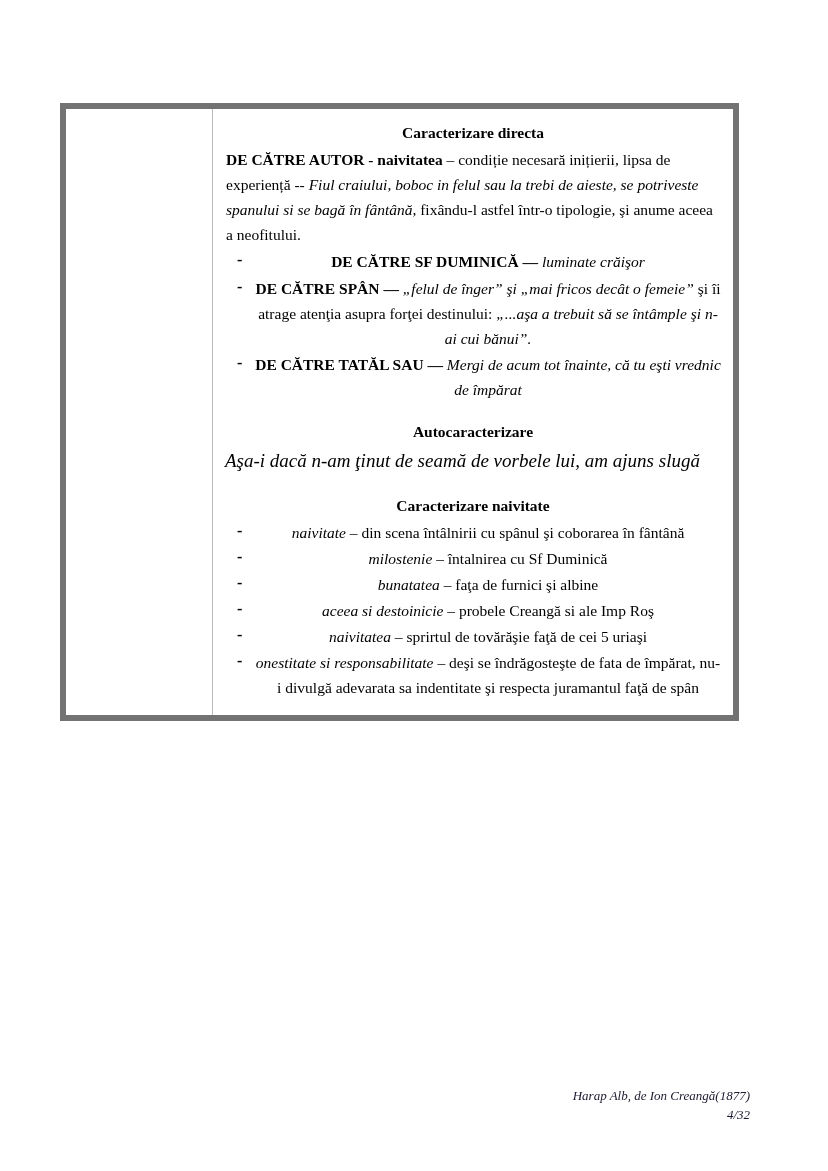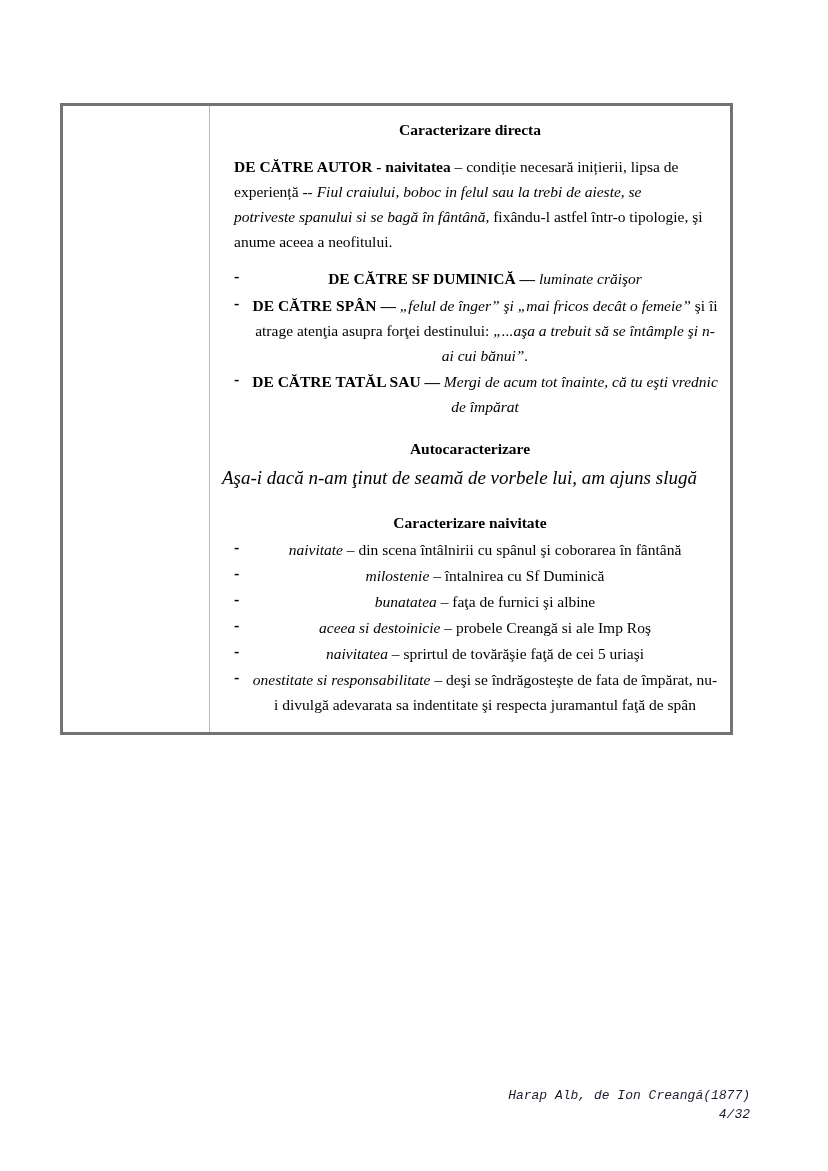--- a/index.html
+++ b/index.html
@@ -19,21 +19,21 @@
     position: absolute;
     left: 0; top: 0;
     width: 828px;
     height: 1171px;
   }
   .doc-table {
     position: absolute;
     left: 60px;
     top: 103px;
     width: 668px;
-    border: 3px solid #737373;
+    border: 6px solid #737373;
     border-collapse: collapse;
     table-layout: fixed;
   }
   .doc-table td {
     border: 1px solid #b9b9c0;
     vertical-align: top;
     padding: 0;
   }
   .col-left { width: 146px; }
   .col-right { width: 520px; }
@@ -43,21 +43,21 @@
   .center-head {
     text-align: center;
     font-weight: bold;
     font-size: 15.5px;
     line-height: 1.55;
     margin: 0 0 2px 0;
   }
   .para {
     font-size: 15.5px;
     line-height: 1.62;
-    margin: 12px;
+    margin: 1px;
     text-align: left;
   }
   .b { font-weight: bold; }
   .i { font-style: italic; }
 
   ul.dashlist {
     list-style: none;
     margin: 2px 0 0 0;
     padding: 0 0 0 8px;
   }
@@ -89,21 +89,21 @@
   .footer {
     position: absolute;
     right: 78px;
     bottom: 46px;
     text-align: right;
     font-style: italic;
     font-size: 13px;
     line-height: 1.45;
     color: #1a1a2e;
   }
-  .footer div { white-space: nowrap; font-family: Liberation Mono, monospace; }
+  .footer div { white-space: nowrap; }
 </style>
 </head>
 <body>
 
 <div class="page">
 
   <table class="doc-table">
     <tbody>
         <tr>
       <td class="col-left">

